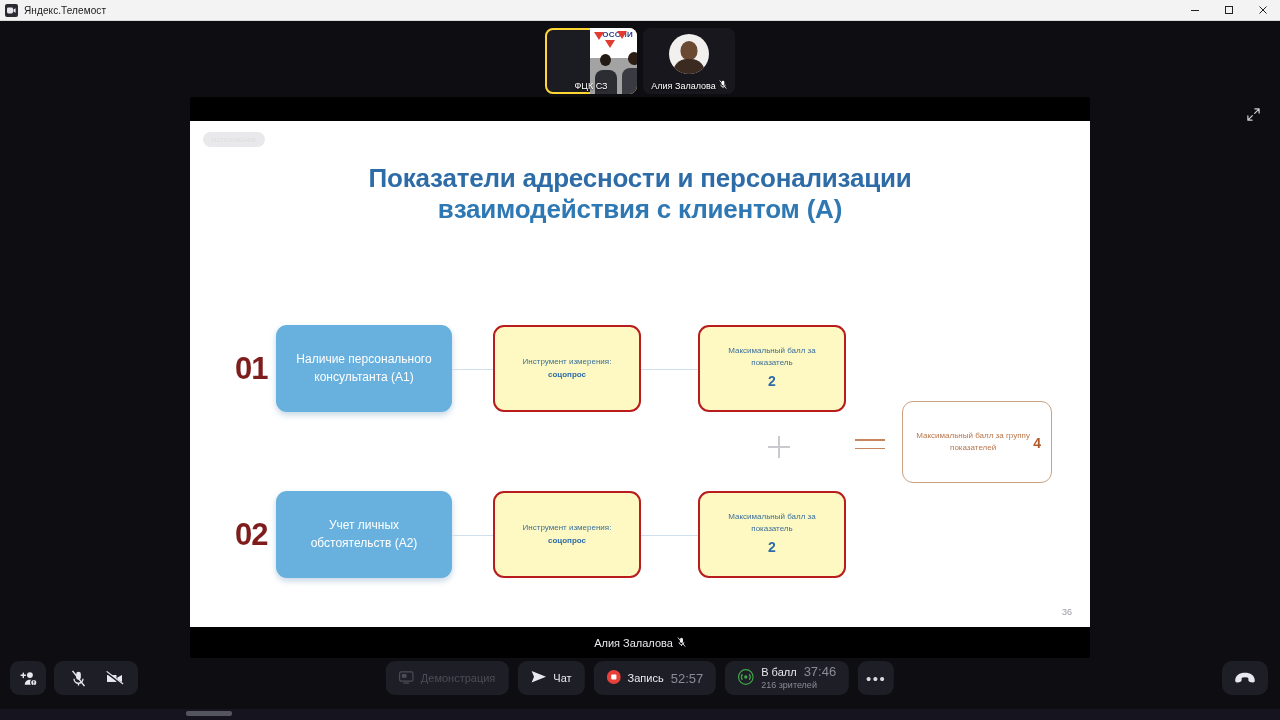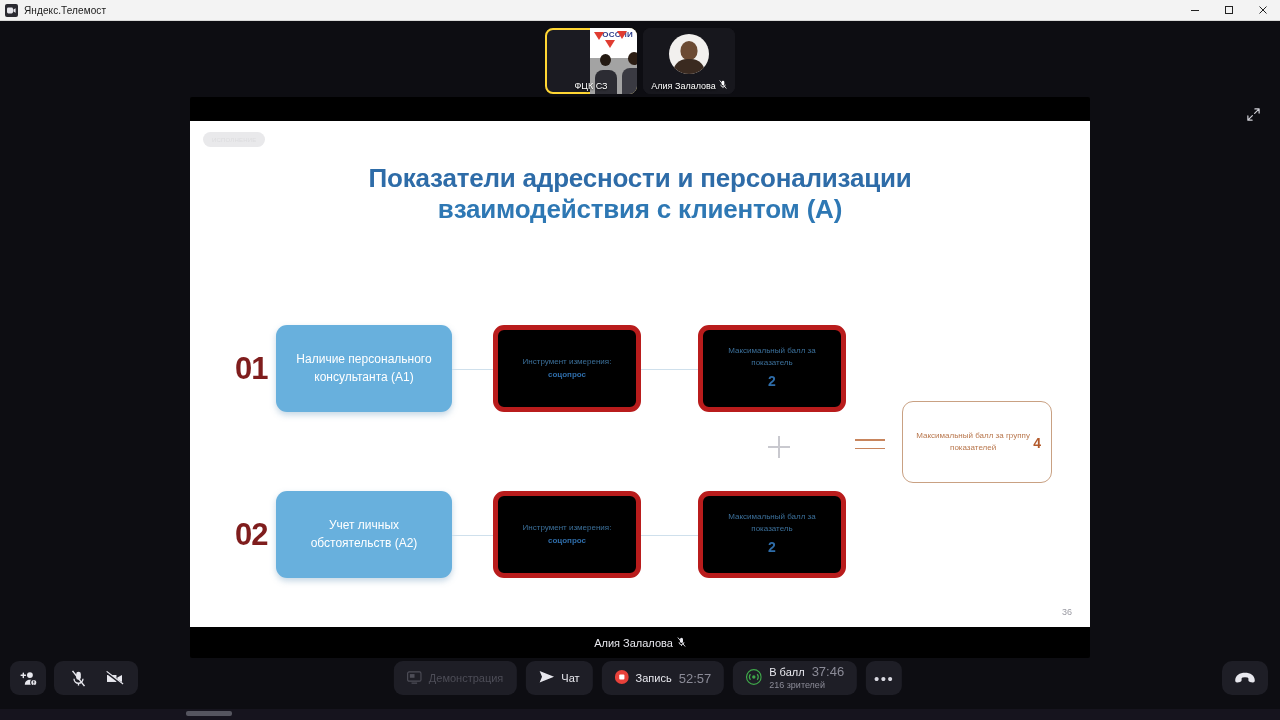--- a/index.html
+++ b/index.html
@@ -154,21 +154,21 @@
     width: 176px; height: 87px;
     background: #68b0dd; border-radius: 11px;
     display: flex; align-items: center; justify-content: center;
     text-align: center; padding: 6px 12px;
     font-size: 12px; color: #ffffff; line-height: 1.45;
     box-shadow: 0 3px 6px rgba(90,140,180,.35);
   }
   .box-white {
     position: absolute; top: 0;
     width: 148px; height: 87px;
-    background: #000000; border: 5px solid #b91c1c; border-radius: 11px;
+    background: #fef9c3; border: 2px solid #b91c1c; border-radius: 11px;
     display: flex; flex-direction: column;
     align-items: center; justify-content: center;
     text-align: center; padding: 6px 10px;
     font-size: 8px; color: #3b6f99; line-height: 1.45;
   }
   .box-white.b2 { left: 303px; }
   .box-white.b3 { left: 508px; }
   .box-white .strong { font-weight: bold; color: #2e6ca8; margin-top: 1px; }
   .box-white .bignum {
     font-size: 14px; font-weight: bold; color: #2e6ca8; margin-top: 3px;
@@ -218,21 +218,21 @@
   .toolbar {
     position: absolute; bottom: 0; left: 0;
     width: 1280px; height: 62px;
     display: flex; align-items: center;
   }
   .tool-left {
     position: absolute; left: 10px; display: flex; align-items: center; gap: 8px;
   }
   .tool-center {
     position: absolute; left: 50%; transform: translateX(-50%);
-    display: flex; align-items: center; gap: 9px; margin-left: 8px;
+    display: flex; align-items: center; gap: 9px;
   }
   .tool-right { position: absolute; right: 12px; }
 
   .pill {
     height: 34px; border-radius: 9px; background: #1e1e26;
     display: flex; align-items: center; gap: 7px;
     padding: 0 13px; color: #e9e9ef; font-size: 11px;
     white-space: nowrap;
   }
   .pill.disabled { color: #4d4d57; }

